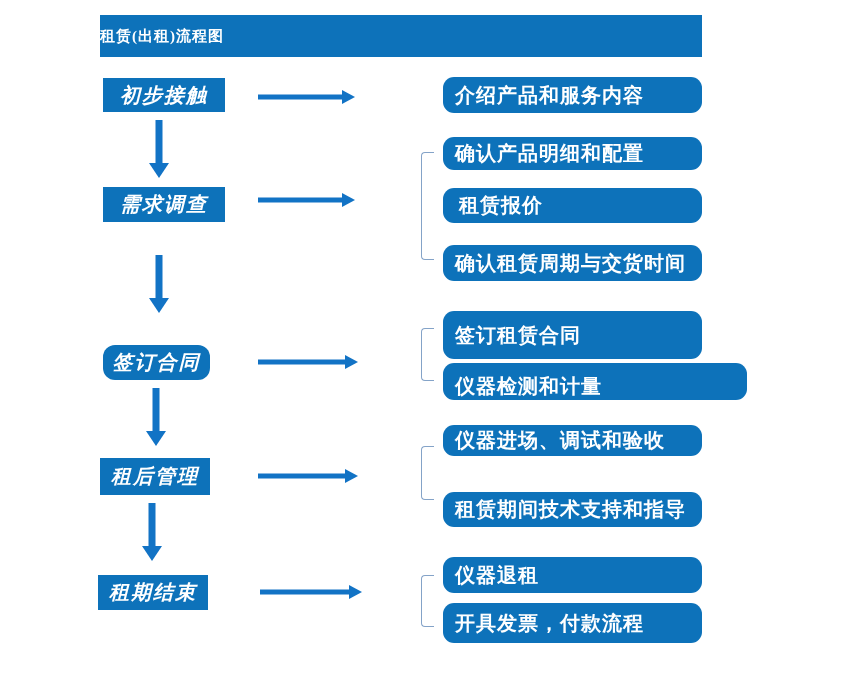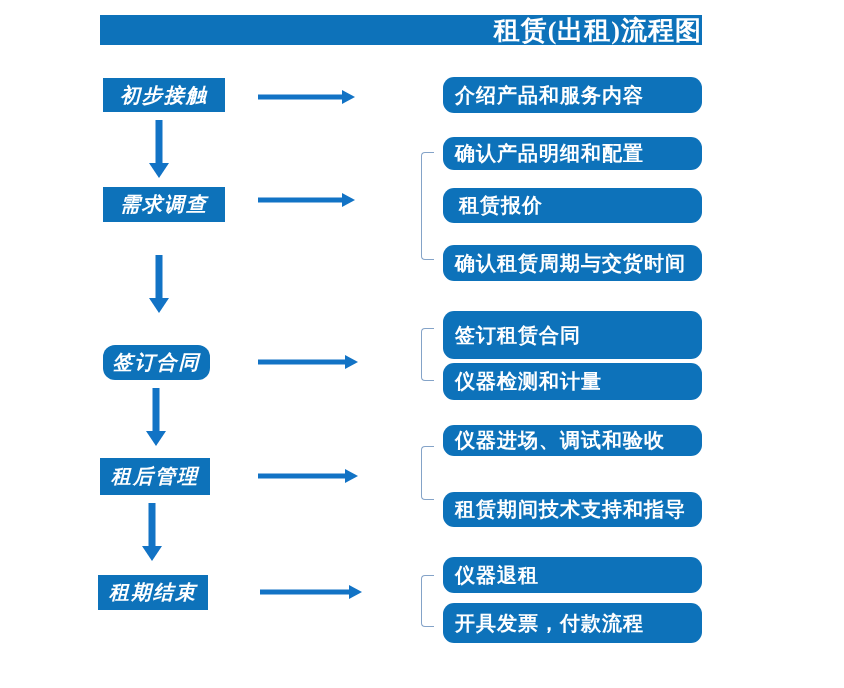--- a/index.html
+++ b/index.html
@@ -9,24 +9,24 @@
     --text-white:#ffffff;
     --background:#ffffff;
   }
   html,body{margin:0;padding:0;background:var(--background);}
   .stage{
     position:relative;width:844px;height:688px;background:var(--background);
     overflow:hidden;
     font-family:"Liberation Serif","DejaVu Serif",serif;
   }
   .titlebar{
-    position:absolute;left:100px;top:15px;width:602px;height:30px;
+    position:absolute;left:100px;top:15px;width:602px;height:42px;
     background:var(--box-blue);color:var(--text-white);
-    display:flex;align-items:center;justify-content:flex-end;
-    font-size:26px;font-weight:700;letter-spacing:1px;
+    display:flex;align-items:center;justify-content:flex-start;
+    font-size:15px;font-weight:700;letter-spacing:1px;
   }
   .box{
     position:absolute;background:var(--box-blue);color:var(--text-white);
     display:flex;align-items:center;font-weight:700;box-sizing:border-box;
   }
   .left-box{justify-content:center;font-size:20px;letter-spacing:2px;font-style:italic;}
   .right-box{padding-left:12px;font-size:20px;letter-spacing:1px;white-space:nowrap;border-radius:11px;}
   
   .varrow{position:absolute;width:20px;}
   .varrow .shaft{
@@ -134,21 +134,21 @@
   <div class="box right-box" style="left:443px;top:188px;width:259px;height:35px;padding-left:16px;">
     <span>租赁报价</span>
   </div>
   <div class="box right-box" style="left:443px;top:245px;width:259px;height:36px;">
     <span>确认租赁周期与交货时间</span>
   </div>
 
   <div class="box right-box" style="left:443px;top:311px;width:259px;height:48px;">
     <span>签订租赁合同</span>
   </div>
-  <div class="box right-box" style="left:443px;top:363px;width:259px;height:37px;">
+  <div class="box right-box" style="left:443px;top:363px;width:304px;height:37px;align-items:flex-end;">
     <span>仪器检测和计量</span>
   </div>
 
   <div class="box right-box" style="left:443px;top:425px;width:259px;height:31px;">
     <span>仪器进场、调试和验收</span>
   </div>
   <div class="box right-box" style="left:443px;top:492px;width:259px;height:35px;">
     <span>租赁期间技术支持和指导</span>
   </div>
 

